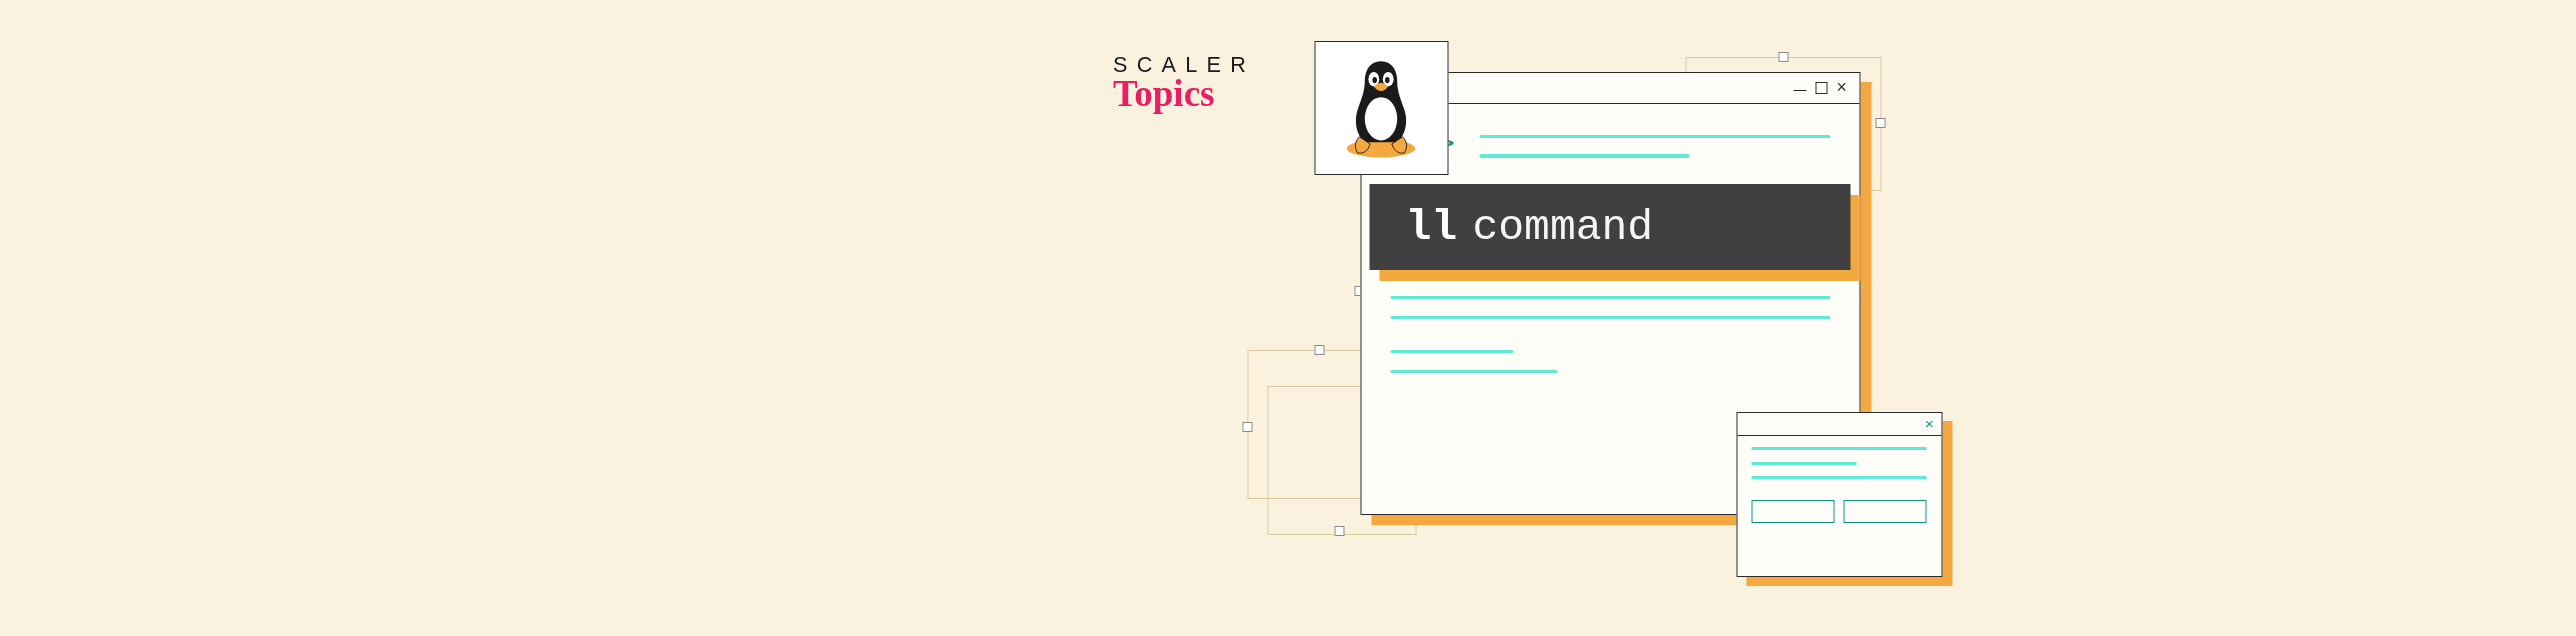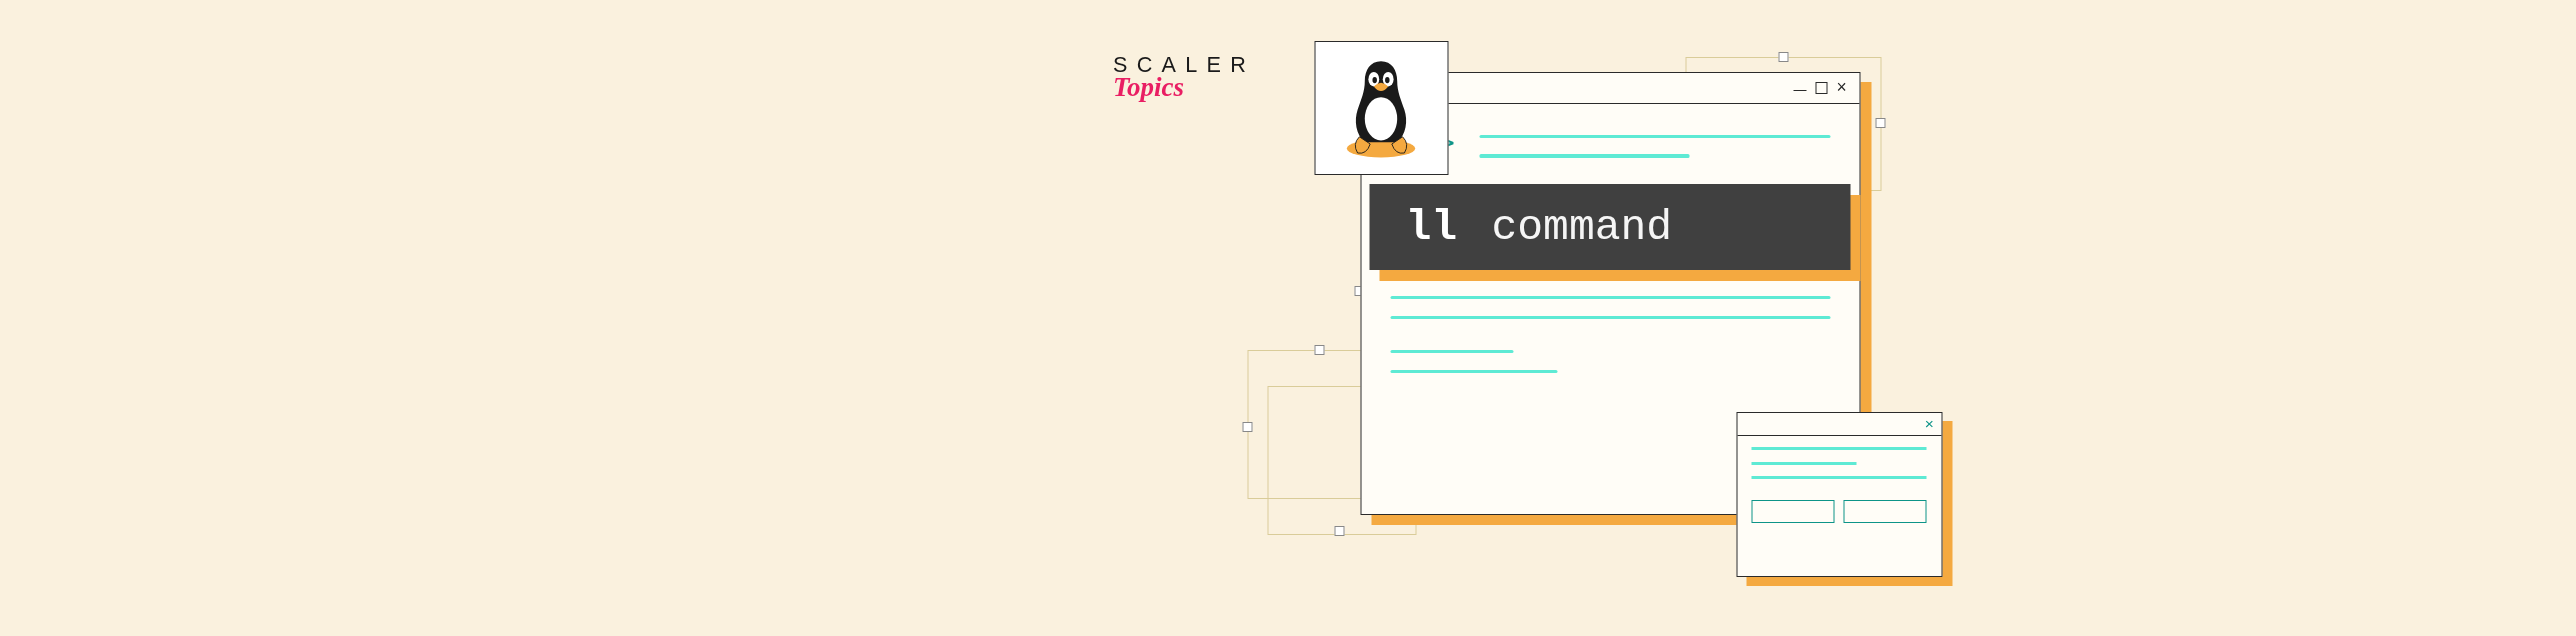--- a/index.html
+++ b/index.html
@@ -28,23 +28,22 @@
       left: 31px;
       font-family: sans-serif;
     }
     .logo-top {
       font-size: 21.6px;
       font-weight: 300;
       letter-spacing: 9.3px;
       color: #1a1a1a;
     }
     .logo-bottom {
-      font-size: 27px;
+      font-size: 37px;
       color: #e91e63;
-      font-style: italic;
       font-family: cursive;
       font-weight: bold;
       margin-top: -6.2px;
     }
     
     .wireframe {
       position: absolute;
       border: 1px solid #d9cc99;
     }
     .wire-handle {
@@ -132,21 +131,21 @@
       background: #404040;
       color: #fff;
       font-family: 'Courier New', monospace;
       font-size: 43px;
       padding: 18.5px 36px;
       display: flex;
       align-items: center;
       gap: 15.5px;
     }
     .banner .cmd { font-weight: bold; }
-    .banner .rest { font-weight: 300; opacity: 0.95; margin-left: 19px; }
+    .banner .rest { font-weight: 300; opacity: 0.95; }
     
     .tux-box {
       position: absolute;
       top: 41px;
       left: 232px;
       width: 134px;
       height: 134px;
       background: #fff;
       border: 1.5px solid #2a2a2a;
       z-index: 10;

